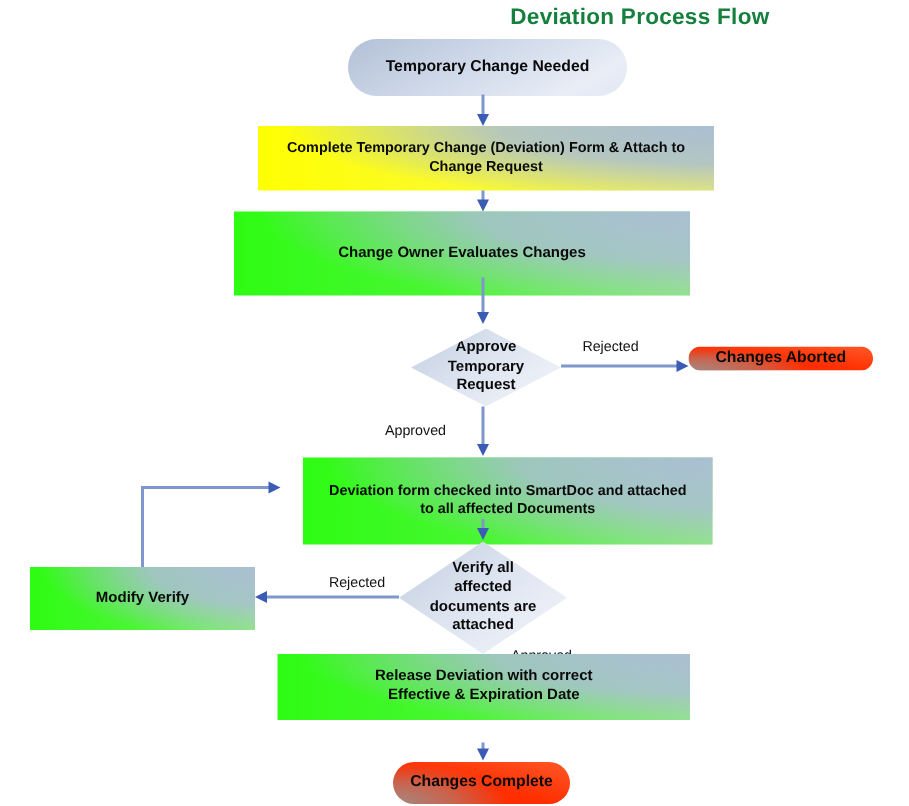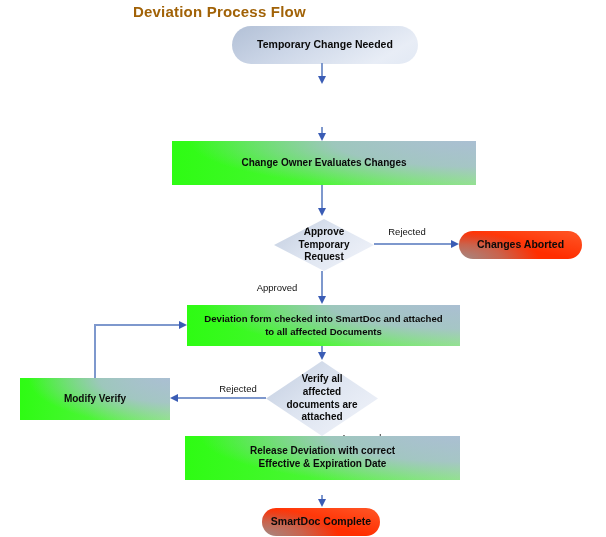--- a/index.html
+++ b/index.html
@@ -1,22 +1,22 @@
 <!DOCTYPE html>
 <html><head>
 <meta charset="utf-8">
 <style>
   html,body{margin:0;padding:0;background:#ffffff;}
   .canvas{
     position:relative;width:606px;height:537px;background:#ffffff;overflow:hidden;
     font-family:"Liberation Sans", sans-serif;
   }
   .title{
-    position:absolute;left:133px;top:3px;width:380px;text-align:left;
-    font-size:15px;font-weight:bold;color:#a16207;letter-spacing:.2px;
+    position:absolute;left:133px;top:3px;width:380px;text-align:right;
+    font-size:15px;font-weight:bold;color:#15803d;letter-spacing:.2px;
   }
   .node{
     position:absolute;display:flex;align-items:center;justify-content:center;
     text-align:center;font-weight:bold;color:#0a0a0a;font-size:10px;line-height:1.28;
   }
   .nlabel{white-space:pre-line;display:block;width:100%;padding:0 2px;}
   .small-text .nlabel{font-size:9.6px;}
   .steel-pill{
     border-radius:19px;
     background:linear-gradient(150deg,#b2c0d6 0%,#cdd7e8 40%,#e8edf6 82%,#e2e9f4 100%);
@@ -60,50 +60,54 @@
 
   <div class="title">Deviation Process Flow</div>
 
   <div class="node steel-pill" style="left:232px;top:26px;width:186px;height:38px">
     <span class="nlabel">Temporary Change Needed</span>
   </div>
 
   <div class="vline" style="left:321px;top:63px;height:14px"></div>
   <div class="ah ah-down" style="left:318px;top:76px"></div>
 
+  <div class="node yellow-rect small-text" style="left:172px;top:84px;width:304px;height:43px">
+    <span class="nlabel">Complete Temporary Change (Deviation) Form &amp; Attach to
+Change Request</span>
+  </div>
 
   <div class="vline" style="left:321px;top:127px;height:7px"></div>
   <div class="ah ah-down" style="left:318px;top:133px"></div>
 
-  <div class="node green-rect" style="left:172px;top:141px;width:304px;height:44px">
+  <div class="node green-rect" style="left:156px;top:141px;width:304px;height:56px">
     <span class="nlabel">Change Owner Evaluates Changes</span>
   </div>
 
   <div class="vline" style="left:321px;top:185px;height:24px"></div>
   <div class="ah ah-down" style="left:318px;top:208px"></div>
 
   <div class="node diamond" style="left:274px;top:219px;width:100px;height:52px">
     <span class="nlabel">Approve
 Temporary
 Request</span>
   </div>
 
   <div class="elabel" style="left:384px;top:226px;width:46px">Rejected</div>
   <div class="hline" style="left:374px;top:243px;width:78px"></div>
   <div class="ah ah-right" style="left:451px;top:240px"></div>
 
-  <div class="node red-pill" style="left:459px;top:231px;width:123px;height:28px">
+  <div class="node red-pill" style="left:459px;top:231px;width:123px;height:16px">
     <span class="nlabel">Changes Aborted</span>
   </div>
 
   <div class="elabel" style="left:244px;top:282px;width:66px">Approved</div>
   <div class="vline" style="left:321px;top:271px;height:26px"></div>
   <div class="ah ah-down" style="left:318px;top:296px"></div>
 
-  <div class="node green-rect small-text" style="left:187px;top:305px;width:273px;height:41px">
+  <div class="node green-rect small-text" style="left:202px;top:305px;width:273px;height:58px">
     <span class="nlabel">Deviation form checked into SmartDoc and attached
 to all affected Documents</span>
   </div>
 
   <div class="vline" style="left:321px;top:346px;height:7px"></div>
   <div class="ah ah-down" style="left:318px;top:352px"></div>
 
   <div class="node diamond" style="left:266px;top:361px;width:112px;height:75px">
     <span class="nlabel">Verify all
 affected
@@ -129,16 +133,16 @@
 
   <div class="node green-rect" style="left:185px;top:436px;width:275px;height:44px">
     <span class="nlabel">Release Deviation with correct
 Effective &amp; Expiration Date</span>
   </div>
 
   <div class="vline" style="left:321px;top:495px;height:5px"></div>
   <div class="ah ah-down" style="left:318px;top:499px"></div>
 
   <div class="node red-pill" style="left:262px;top:508px;width:118px;height:28px">
-    <span class="nlabel">SmartDoc Complete</span>
+    <span class="nlabel">Changes Complete</span>
   </div>
 
 </div>
 
 </body></html>

